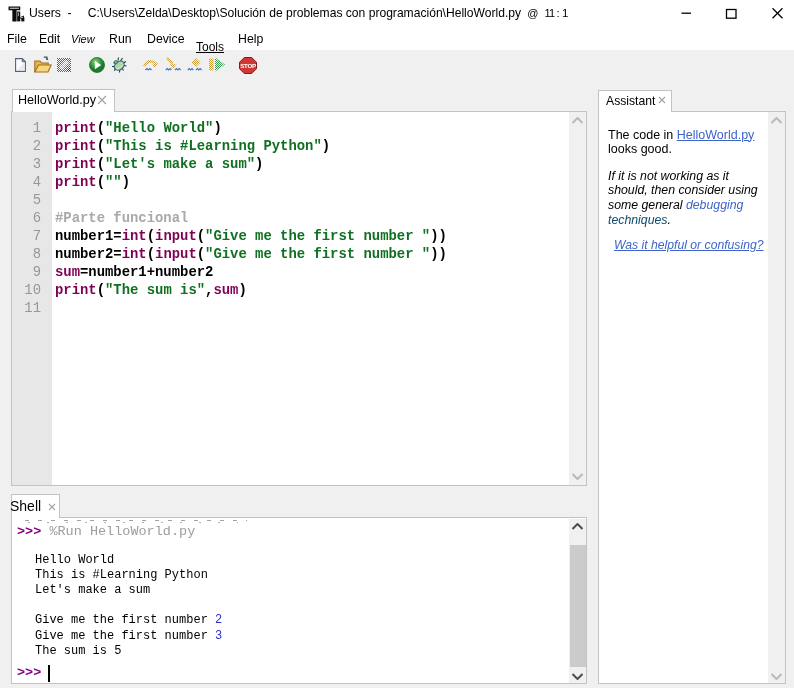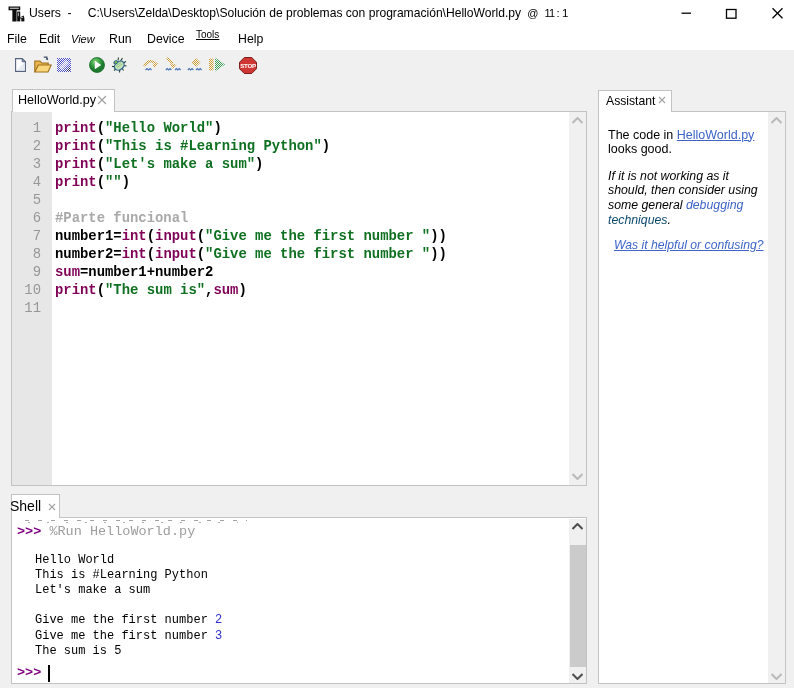--- a/index.html
+++ b/index.html
@@ -37,21 +37,21 @@
   <line x1="96.5" y1="8.3" x2="106.5" y2="18.3" stroke="#000" stroke-width="1.3"></line>
   <line x1="106.5" y1="8.3" x2="96.5" y2="18.3" stroke="#000" stroke-width="1.3"></line>
 </svg>
 
 <div class="abs" style="left:0;top:28px;width:794px;height:22px;background:#fff;"></div>
 <div class="abs" style="left:7px;top:28px;height:22px;line-height:22px;font-size:12.3px;">File</div>
 <div class="abs" style="left:39px;top:28px;height:22px;line-height:22px;font-size:12.3px;">Edit</div>
 <div class="abs" style="left:71px;top:28px;height:22px;line-height:22px;font-size:11px;font-style:italic;">View</div>
 <div class="abs" style="left:109px;top:28px;height:22px;line-height:22px;font-size:12.3px;">Run</div>
 <div class="abs" style="left:147px;top:28px;height:22px;line-height:22px;font-size:12.3px;">Device</div>
-<div class="abs" style="left:196px;top:24px;height:22px;line-height:22px;font-size:10px;text-decoration:underline;">Tools</div>
+<div class="abs" style="left:196px;top:36px;height:22px;line-height:22px;font-size:12px;text-decoration:underline;">Tools</div>
 <div class="abs" style="left:238px;top:28px;height:22px;line-height:22px;font-size:12.3px;">Help</div>
 
 <svg class="abs" style="left:15px;top:58px" width="11" height="14" viewBox="0 0 11 14">
   <path d="M0.6 0.6 h6.6 l3.2 3.2 v9.6 h-9.8 z" fill="#fdfdff" stroke="#55627d" stroke-width="1.1"></path>
   <path d="M7.2 0.6 l3.2 3.2 h-3.2 z" fill="#8c9ab5" stroke="#55627d" stroke-width="0.9"></path>
   <path d="M1.6 12.6 L9.6 4.6 v8 z" fill="#dbe2ec" opacity="0.7"></path>
 </svg>
 <svg class="abs" style="left:34px;top:56px" width="18" height="18" viewBox="0 0 18 18">
   <path d="M9.8 1.2 h3 l0 1.8" fill="none" stroke="#3d4c66" stroke-width="1.3"></path>
   <path d="M13.6 1.8 l0.6 2.4 l-2.4 -0.6 z" fill="#3d4c66"></path>

